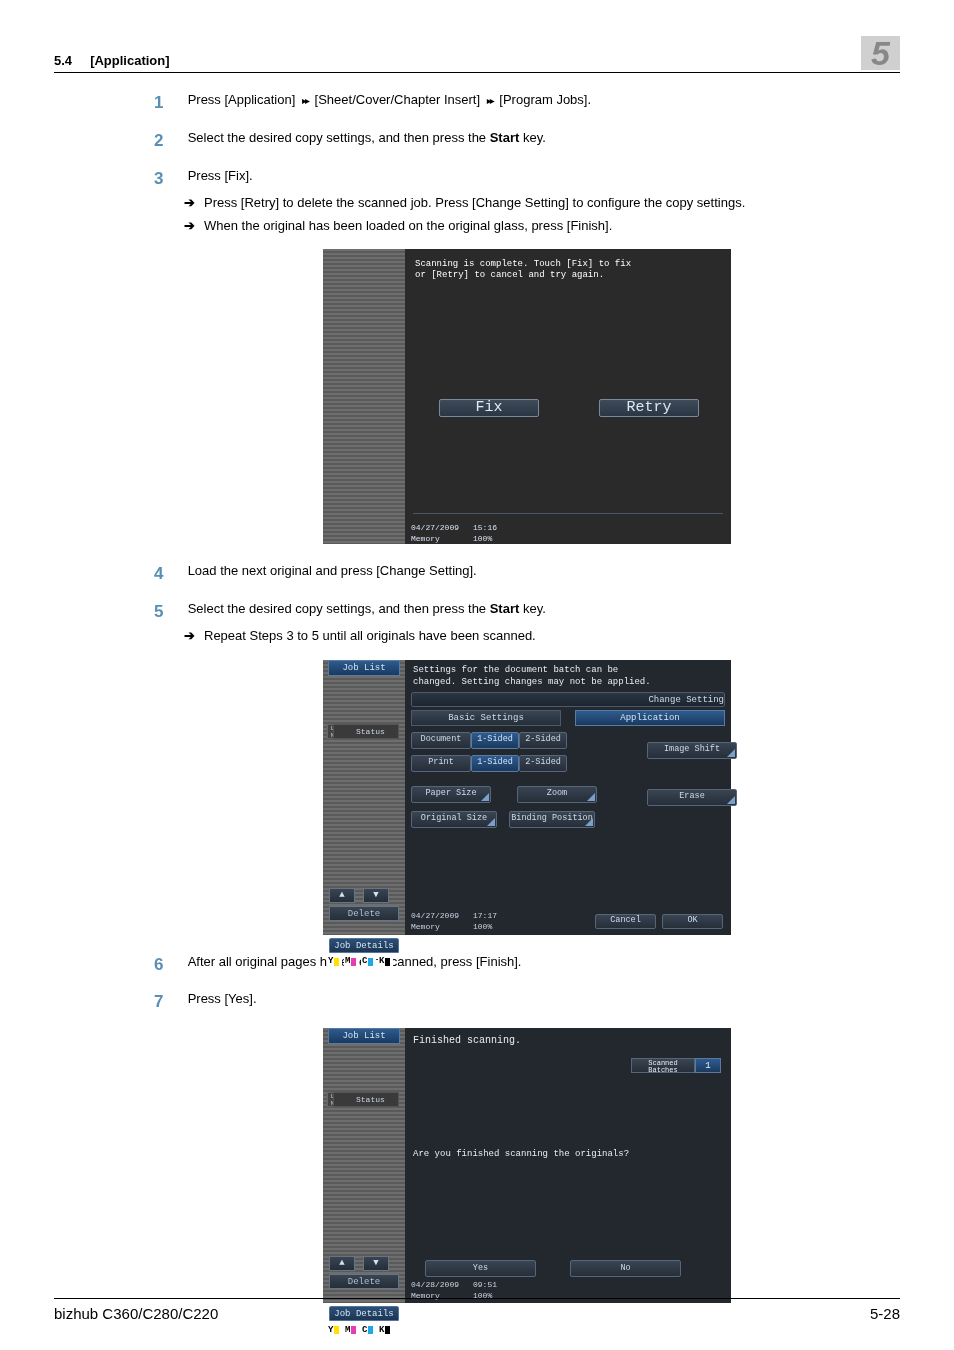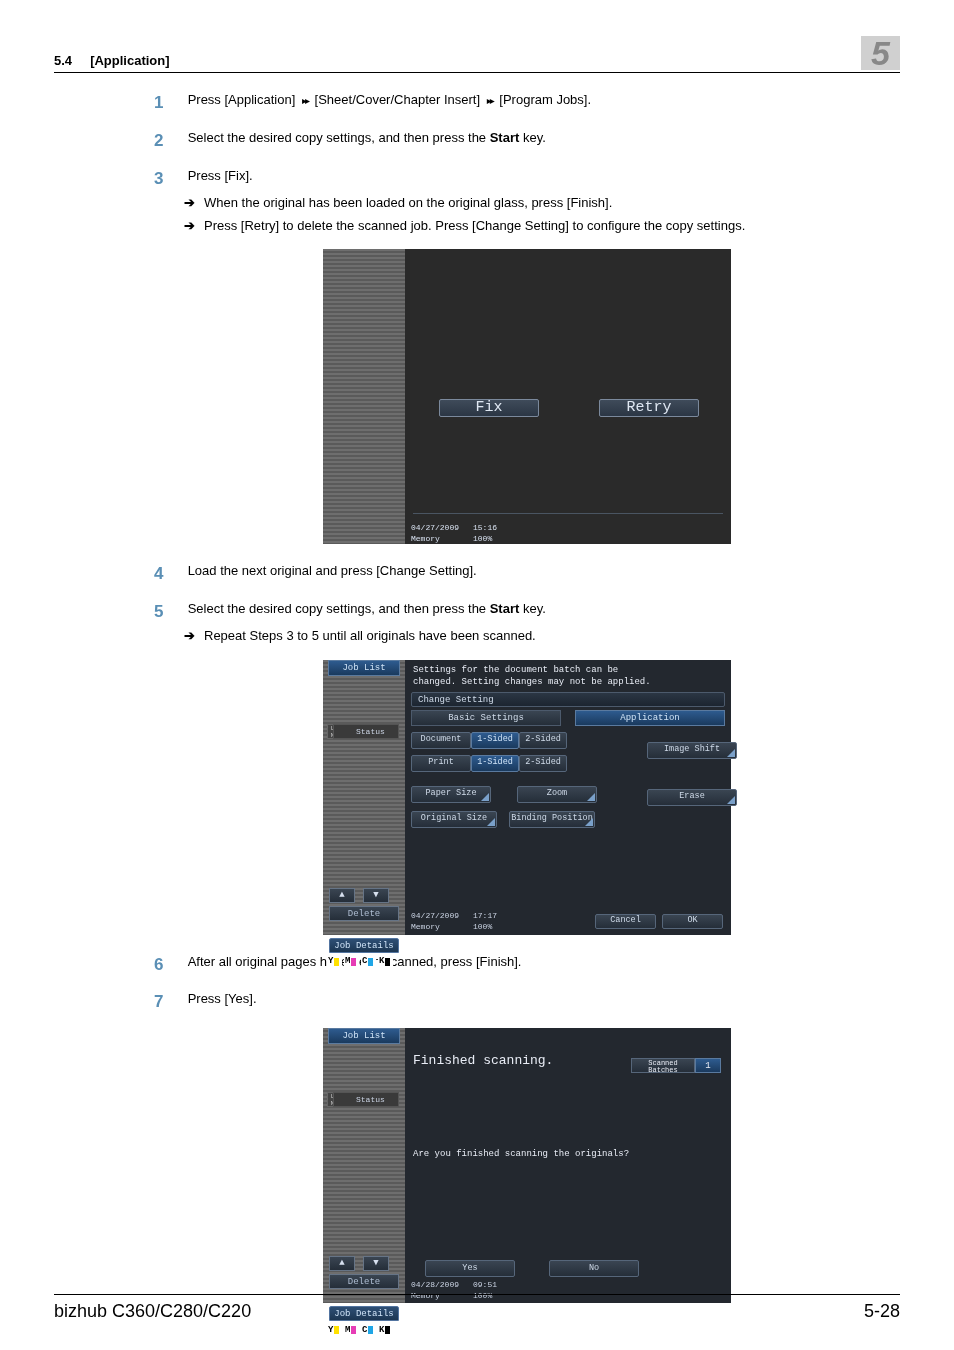--- a/index.html
+++ b/index.html
@@ -43,21 +43,21 @@
   .del-btn { position:absolute; bottom:14px; left:6px; right:6px; height:15px; background:linear-gradient(#3a4552,#252e39); border:1px solid #667486; text-align:center; line-height:14px; font-size:9px; color:#afbed3;}
   .jd-btn { position:absolute; bottom:-3px; left:6px; right:6px; height:15px; background:linear-gradient(#2e4f75,#1c3652); border:1px solid #5274a0; border-radius:2px 2px 0 0; text-align:center; line-height:14px; font-size:9px; color:#cfe3f7;}
   .toner-row { position:absolute; bottom:2px; left:4px; display:flex; gap:2px; font-size:9px; font-weight:bold;}
   .tchip { width:15px; height:10px; display:flex; align-items:center; justify-content:flex-start; padding-left:1px;}
   .ty{background:#fff; color:#000;} .ty::after{content:""; width:5px; height:8px; background:#ffe100; margin-left:1px;}
   .tm{background:#fff; color:#000;} .tm::after{content:""; width:5px; height:8px; background:#e63cb5; margin-left:1px;}
   .tc{background:#fff; color:#000;} .tc::after{content:""; width:5px; height:8px; background:#1fa6e6; margin-left:1px;}
   .tk{background:#fff; color:#000;} .tk::after{content:""; width:5px; height:8px; background:#000; margin-left:1px;}
 
   .sp-header { padding:4px 8px; font-size:9px; color:#e8ecf5; height:30px;}
-  .cs-bar { margin:2px 6px; height:15px; background:linear-gradient(#2b3644,#1c2530); border:1px solid #4c5a6c; color:#cfdae8; font-size:9px; padding-left:6px; line-height:14px; border-radius:2px;}
+  .cs-bar { margin:2px 6px; height:15px; background:linear-gradient(#2b3644,#1c2530); border:1px solid #4c5a6c; color:#cfdae8; font-size:9px; padding-left:6px; line-height:14px; border-radius:2px;text-align:right;}
   .tabs2 { display:flex; margin:3px 6px; gap:0;}
   .tab2 { flex:1; height:16px; border:1px solid #4c5a6c; text-align:center; line-height:15px; font-size:9px; color:#cfdae8;}
   .bs-tab { background:linear-gradient(#3a4552,#252e39); }
   .app-tab { background:linear-gradient(#2e5b8f,#1a3a5e); margin-left:14px; color:#cfe3f7; border-color:#5a7a9f;}
   .grid-area { margin:6px; position:relative; height:145px;}
   .glabel { display:inline-flex; align-items:center; justify-content:center; height:17px; border:1px solid #56667a; background:linear-gradient(#3a4552,#252e39); color:#cfdae8; font-size:8.5px; border-radius:2px;}
   .pill { background:linear-gradient(#3a4552,#252e39);}
   .pill-blue { background:linear-gradient(#2e5b8f,#1a3a5e); border-color:#5a7a9f; color:#cfe3f7;}
   .row1 { display:flex; margin-bottom:6px;}
   .row1 .glabel { width:60px;}
@@ -68,32 +68,32 @@
   .rowos .glabel { width:86px;}
   .corner-tri { position:relative;}
   .corner-tri::after { content:""; position:absolute; right:1px; bottom:1px; border:4px solid transparent; border-right-color:#7aa0c9; border-bottom-color:#7aa0c9;}
   .side-apps { position:absolute; right:6px; top:82px; width:78px;}
   .side-apps .glabel { width:90px; margin-bottom:10px;}
   .okcancel { position:absolute; right:8px; bottom:4px; display:flex; gap:6px;}
   .okcancel .glabel { width:61px; height:15px;}
   .sp-footer { position:absolute; bottom:0; left:0; right:0; padding:2px 6px; font-size:8px; color:#c9d2e2; display:flex; gap:14px;}
 
   
-  .p3-msg { padding:24px 8px; font-size:13px;}
+  .p3-msg { padding:6px 8px; font-size:10px;}
   .badge-right { position:absolute; right:10px; top:30px; width:90px; display:flex; }
   .badge-right .bl { flex:1; height:15px; background:linear-gradient(#3a4552,#252e39); border:1px solid #56667a; font-size:7px; text-align:center; line-height:7px; padding-top:1px;}
   .badge-right .bn { width:26px; height:15px; background:linear-gradient(#2e5b8f,#1a3a5e); border:1px solid #5a7a9f; text-align:center; line-height:14px; font-size:9px;}
   .q-text { position:absolute; top:120px; left:8px; font-size:9px; }
   .info-block { position:absolute; right:10px; top:165px; font-size:9px; text-align:left;}
   .info-block .setsbox { width:70px; height:14px; background:linear-gradient(#2b3644,#1c2530); border:1px solid #4c5a6c; text-align:center; line-height:13px; font-size:9px; margin:2px 0 4px;}
   .bignum { font-size:22px; text-align:center; font-weight:normal;}
   .yesno { position:absolute; bottom:26px; left:20px; display:flex; gap:34px;}
-  .yesno .glabel { width:90px;}
-
-  .pagefoot { position:absolute; bottom:26px; left:54px; right:54px; display:flex; justify-content:space-between; font-size:18px; border-top:1px solid #000; padding-top:4px;}
+  .yesno .glabel { width:111px;}
+
+  .pagefoot { position:absolute; bottom:26px; left:54px; right:54px; display:flex; justify-content:space-between; font-size:15px; border-top:1px solid #000; padding-top:4px;}
 
 </style>
 </head>
 <body>
 
 <div class="page">
 
   <div class="header">
     <div class="header-left">
       <span>5.4</span>&nbsp;&nbsp;&nbsp;&nbsp;
@@ -114,27 +114,29 @@
     <li>
       <span class="stepnum">2</span>
       <span class="steptxt">
         <span>Select the desired copy settings, and then press the </span><b>Start</b><span> key.</span>
       </span>
     </li>
 
     <li>
       <span class="stepnum">3</span>
       <span class="steptxt">Press [Fix].</span>
+      <div class="subarrow"><span class="arrow">➔</span><span class="txt">Press [Retry] to delete the scanned job. Press [Change Setting] to configure the copy settings.</span></div>
       <div class="subarrow"><span class="arrow">➔</span><span class="txt">When the original has been loaded on the original glass, press [Finish].</span></div>
-      <div class="subarrow"><span class="arrow">➔</span><span class="txt">Press [Retry] to delete the scanned job. Press [Change Setting] to configure the copy settings.</span></div>
     </li>
 
     <div class="panel p1">
       <div class="grad-sidebar"></div>
       <div class="p1-main">
+        <div class="p1-msg" style="white-space:pre-line">Scanning is complete. Touch [Fix] to fix
+or [Retry] to cancel and try again.</div>
         <div class="p1-btns">
           <div class="btn3d">Fix</div>
           <div class="btn3d">Retry</div>
         </div>
         <div class="p1-hr"></div>
         <div class="p1-footer">
           <div><span>04/27/2009</span><br><span>Memory</span></div>
           <div><span>15:16</span><br><span>100%</span></div>
         </div>
       </div>

